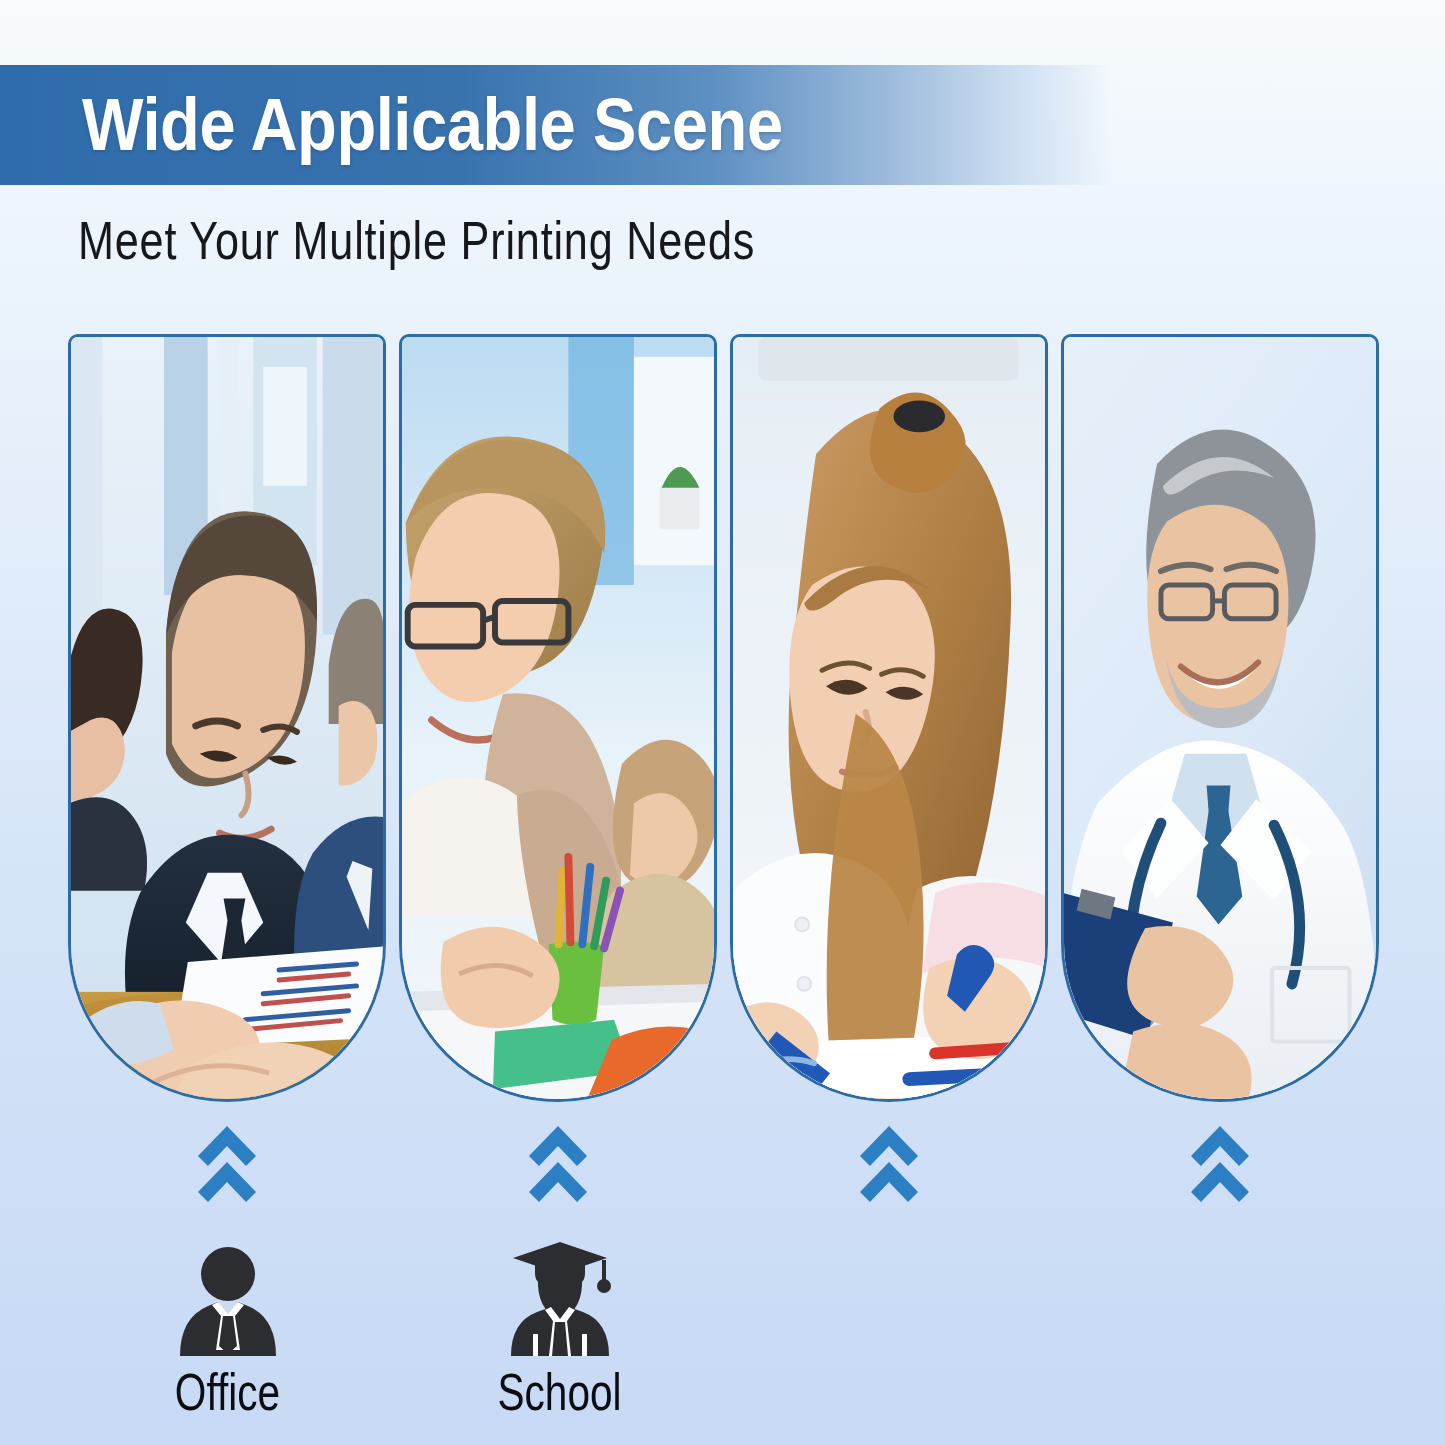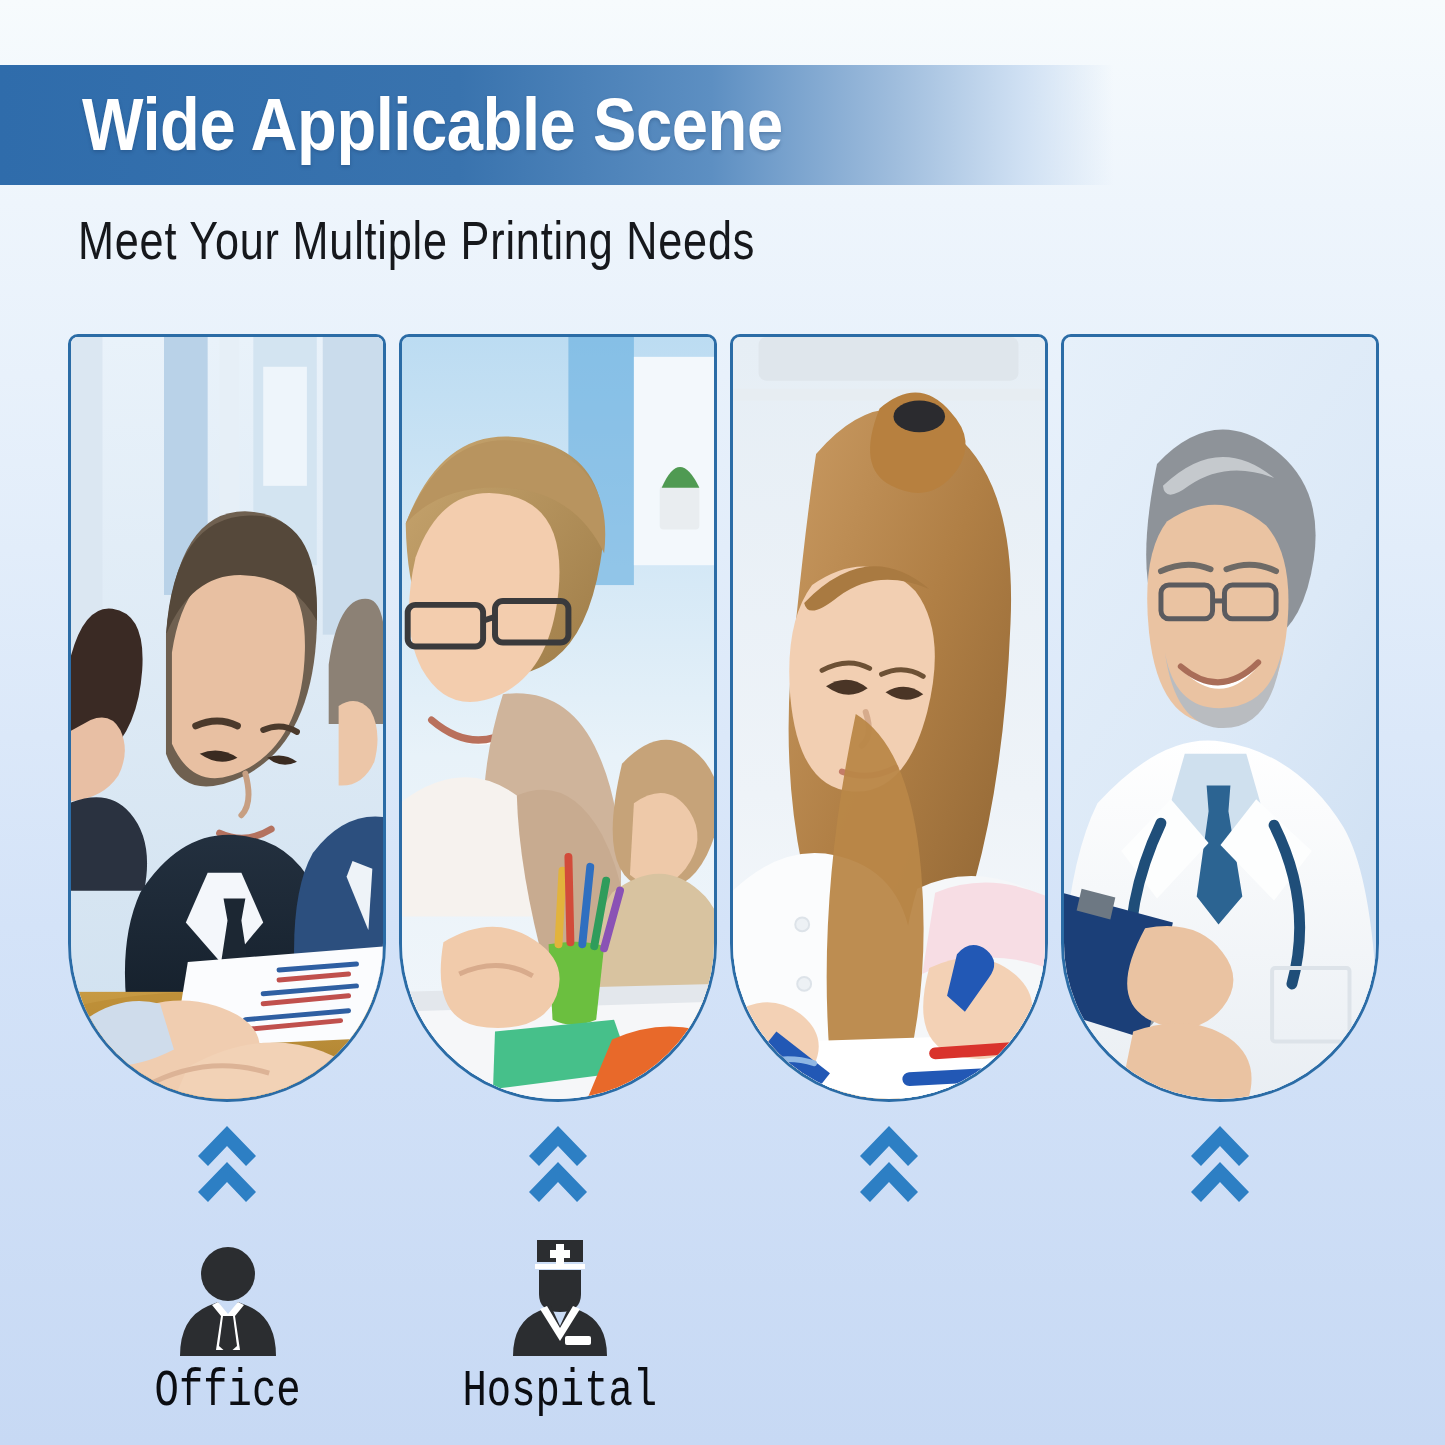--- a/index.html
+++ b/index.html
@@ -48,21 +48,21 @@
   .chevrons{
     position:absolute; top:1124px; left:68px; width:1311px; height:84px;
     display:flex; gap:13px;
   }
   .chev-cell{ width:319px; display:flex; justify-content:center; align-items:flex-start; }
   .chev-cell svg{ display:block; }
 
   
   .scenes{
     position:absolute; top:1238px; left:68px; width:1311px; height:180px;
-    display:flex; gap:13px;font-family:Liberation Mono, monospace;
+    display:flex; gap:13px;
   }
   .scene{ width:319px; display:flex; flex-direction:column; align-items:center; }
   .scene-icon{ height:118px; display:flex; align-items:flex-end; justify-content:center; }
   .scene-icon svg{ display:block; }
   .scene-label{
     margin-top:10px; font-size:52px; line-height:1; color:#0b0d12;
     transform:scaleX(0.78);
   }
 </style>
 </head>
@@ -365,29 +365,32 @@
       <svg width="104" height="110" viewBox="0 0 104 110" aria-hidden="true">
         <circle cx="52" cy="28" r="27" fill="#2b2d30"></circle>
         <path d="M4 110 q0 -38 28 -50 l10 -4 l10 20 l10 -20 l10 4 q28 12 28 50 z" fill="#2b2d30"></path>
         <path d="M42 56 l10 12 l10 -12 l6 3 l-9 11 l5 34 h-24 l5 -34 l-9 -11 z" fill="#ffffff"></path>
         <path d="M47 70 h10 l4 30 l-9 8 l-9 -8 z" fill="#2b2d30"></path>
       </svg>
     </div>
     <div class="scene-label">Office</div>
   </div>
 
-
-
   <div class="scene">
     <div class="scene-icon">
-      <svg width="106" height="118" viewBox="0 0 106 118" aria-hidden="true">
-        <path d="M30 2 h46 v22 h-46 z" fill="#2b2d30"></path>
-        <path d="M49 6 h8 v6 h6 v8 h-6 v6 h-8 v-6 h-6 v-8 h6 z" fill="#ffffff"></path>
-        <rect x="28" y="26" width="50" height="5" fill="#ffffff"></rect>
-        <path d="M32 32 h42 v24 q0 18 -21 18 q-21 0 -21 -18 z" fill="#2b2d30"></path>
-        <path d="M6 118 q0 -34 26 -45 l12 -5 l9 20 l9 -20 l12 5 q26 11 26 45 z" fill="#2b2d30"></path>
-        <path d="M40 68 l13 22 l13 -22 l7 3 l-20 32 l-20 -32 z" fill="#ffffff"></path>
-        <rect x="58" y="98" width="26" height="9" rx="2" fill="#ffffff"></rect>
+      <svg width="110" height="116" viewBox="0 0 110 116" aria-hidden="true">
+        <path d="M55 2 L102 18 L55 34 L8 18 Z" fill="#2b2d30"></path>
+        <path d="M30 24 h50 v10 q0 14 -25 14 q-25 0 -25 -14 z" fill="#2b2d30"></path>
+        <path d="M99 20 v22" stroke="#2b2d30" stroke-width="4" fill="none"></path>
+        <circle cx="99" cy="46" r="7" fill="#2b2d30"></circle>
+        <path d="M33 36 q22 10 44 0 q2 34 -22 44 q-24 -10 -22 -44 z" fill="#2b2d30"></path>
+        <path d="M6 116 q0 -34 26 -44 l14 -5 l9 18 l9 -18 l14 5 q26 10 26 44 z" fill="#2b2d30"></path>
+        <path d="M46 67 l9 12 l9 -12 l6 3 l-8 11 l4 35 h-22 l4 -35 l-8 -11 z" fill="#ffffff"></path>
+        <path d="M50 82 h10 l3 34 h-16 z" fill="#2b2d30"></path>
+        <rect x="28" y="94" width="5" height="22" fill="#ffffff"></rect>
+        <rect x="77" y="94" width="5" height="22" fill="#ffffff"></rect>
       </svg>
     </div>
-    <div class="scene-label">Hospital</div>
-  </div>
+    <div class="scene-label">School</div>
+  </div>
+
+
 </div>
 
 </body></html>

